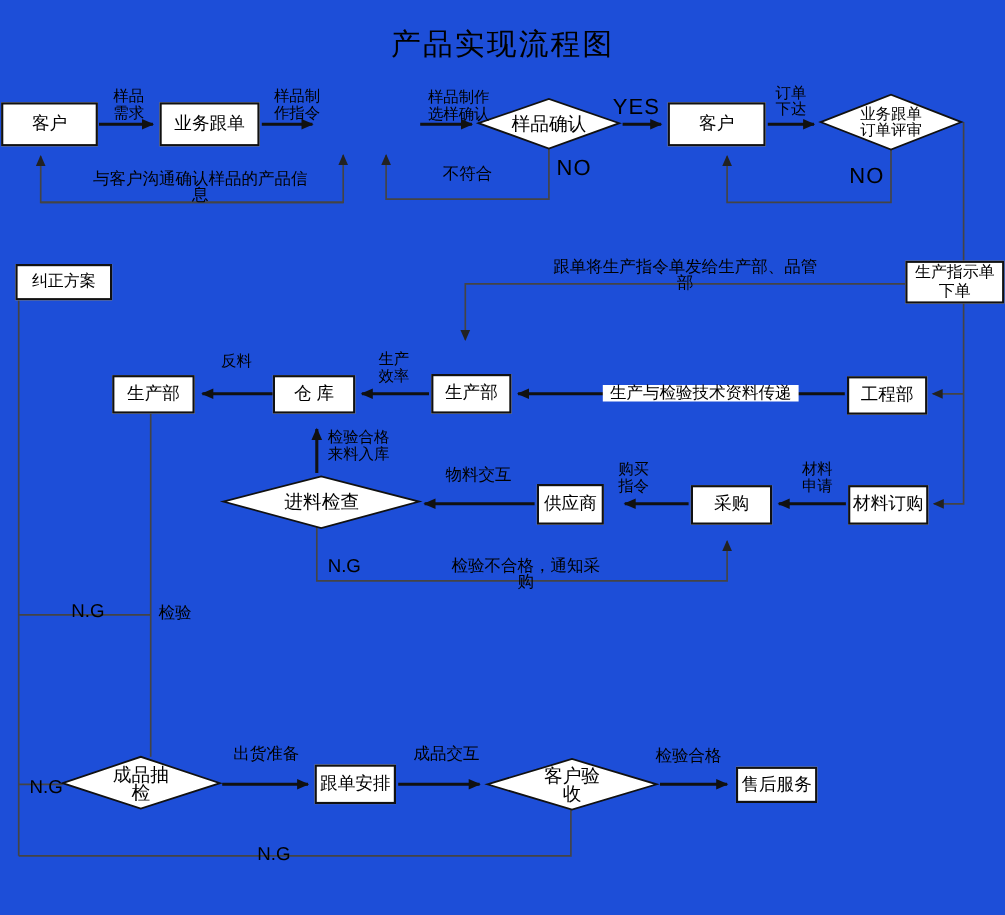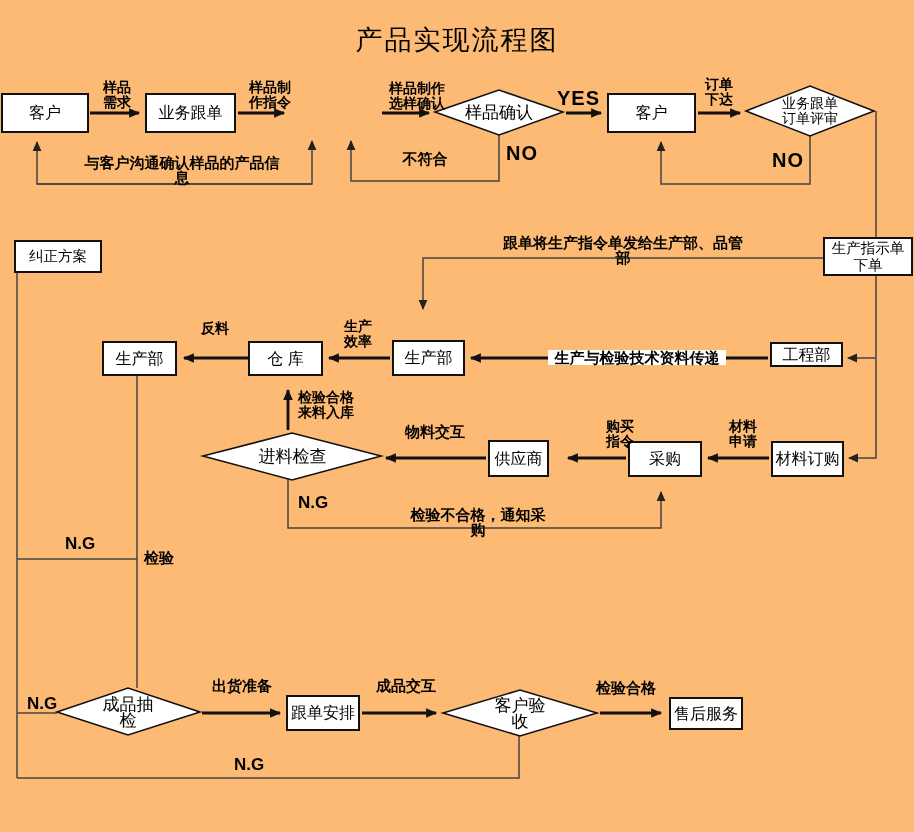--- a/index.html
+++ b/index.html
@@ -1,32 +1,32 @@
 <!DOCTYPE html>
 <html><head>
 <meta charset="utf-8">
 <style>
   html,body{margin:0;padding:0;background:#fff;}
   body{width:914px;height:832px;overflow:hidden;
        font-family:"Liberation Sans","DejaVu Sans",sans-serif;color:#000;}
-  .canvas{position:relative;width:914px;height:832px;background:#fdba74;}
+  .canvas{position:relative;width:914px;height:832px;background:#1d4ed8;}
   .canvas > svg{position:absolute;left:0;top:0;}
   .title{position:absolute;left:0;top:22px;width:914px;text-align:center;
          font-size:27px;letter-spacing:2px;color:#000;}
   .box{position:absolute;box-sizing:border-box;border:2px solid #111;background:#fff;
        display:flex;align-items:center;justify-content:center;text-align:center;
        font-size:16px;line-height:18px;white-space:pre-line;}
   .box.sm{font-size:14.5px;line-height:17px;}
   .dlb{position:absolute;display:flex;align-items:center;justify-content:center;
        text-align:center;font-size:17px;line-height:16px;white-space:pre-line;}
   .lbl{position:absolute;font-size:14px;line-height:15px;white-space:pre-line;
-       text-align:center;color:#000;font-weight:bold;}
+       text-align:center;color:#000;}
   .lbl.m{font-size:15px;}
   .lbl.big{font-size:20px;line-height:20px;letter-spacing:1px;}
-  .lbl.ng{font-size:17px;line-height:17px;}
+  .lbl.ng{font-size:17px;line-height:17px;margin-top:12px;}
   .lbl.onln{background:#fff;padding:0 4px;}
 </style>
 </head>
 <body>
 
 <div class="canvas">
 
   <svg width="914" height="832" viewBox="0 0 914 832">
     <defs>
       <marker id="ahb" viewBox="0 0 10 10" refX="9" refY="5" markerWidth="13" markerHeight="11" orient="auto" markerUnits="userSpaceOnUse">
@@ -84,21 +84,21 @@
 
   <div class="box" style="left:1px;top:93px;width:88px;height:40px">客户</div>
   <div class="box" style="left:145px;top:93px;width:91px;height:40px">业务跟单</div>
   <div class="box" style="left:607px;top:93px;width:89px;height:40px">客户</div>
   <div class="box sm" style="left:823px;top:237px;width:90px;height:39px">生产指示单
 下单</div>
   <div class="box sm" style="left:14px;top:240px;width:88px;height:33px">纠正方案</div>
   <div class="box" style="left:102px;top:341px;width:75px;height:35px">生产部</div>
   <div class="box" style="left:248px;top:341px;width:75px;height:35px">仓 库</div>
   <div class="box" style="left:392px;top:340px;width:73px;height:36px">生产部</div>
-  <div class="box" style="left:770px;top:342px;width:73px;height:25px">工程部</div>
+  <div class="box" style="left:770px;top:342px;width:73px;height:35px">工程部</div>
   <div class="box" style="left:488px;top:440px;width:61px;height:37px">供应商</div>
   <div class="box" style="left:628px;top:441px;width:74px;height:36px">采购</div>
   <div class="box" style="left:771px;top:441px;width:73px;height:36px">材料订购</div>
   <div class="box" style="left:286px;top:695px;width:74px;height:36px">跟单安排</div>
   <div class="box" style="left:669px;top:697px;width:74px;height:33px">售后服务</div>
 
   <div class="dlb" style="left:447px;top:103px;width:104px;height:20px">样品确认</div>
   <div class="dlb" style="left:762px;top:95px;width:96px;height:32px;font-size:14px;line-height:15px">业务跟单
 订单评审</div>
   <div class="dlb" style="left:240px;top:447px;width:105px;height:20px">进料检查</div>
@@ -119,21 +119,21 @@
   <div class="lbl m" style="left:400px;top:151px;width:50px">不符合</div>
   <div class="lbl m" style="left:82px;top:155px;width:200px">与客户沟通确认样品的产品信息</div>
   <div class="lbl m" style="left:498px;top:235px;width:250px">跟单将生产指令单发给生产部、品管部</div>
   <div class="lbl" style="left:198px;top:321px;width:34px">反料</div>
   <div class="lbl" style="left:342px;top:319px;width:32px">生产
 效率</div>
   <div class="lbl m onln" style="left:548px;top:350px;width:170px">生产与检验技术资料传递</div>
   <div class="lbl" style="left:298px;top:390px;width:64px;text-align:left">检验合格
 来料入库</div>
   <div class="lbl m" style="left:404px;top:424px;width:62px">物料交互</div>
-  <div class="lbl" style="left:604px;top:419px;width:32px">购买
+  <div class="lbl" style="left:560px;top:419px;width:32px">购买
 指令</div>
   <div class="lbl" style="left:727px;top:419px;width:32px">材料
 申请</div>
   <div class="lbl ng" style="left:295px;top:494px;width:36px">N.G</div>
   <div class="lbl m" style="left:404px;top:507px;width:148px">检验不合格，通知采购</div>
   <div class="lbl ng" style="left:62px;top:535px;width:36px">N.G</div>
   <div class="lbl m" style="left:141px;top:550px;width:36px">检验</div>
   <div class="lbl ng" style="left:24px;top:695px;width:36px">N.G</div>
   <div class="lbl m" style="left:211px;top:678px;width:62px">出货准备</div>
   <div class="lbl m" style="left:375px;top:678px;width:62px">成品交互</div>

